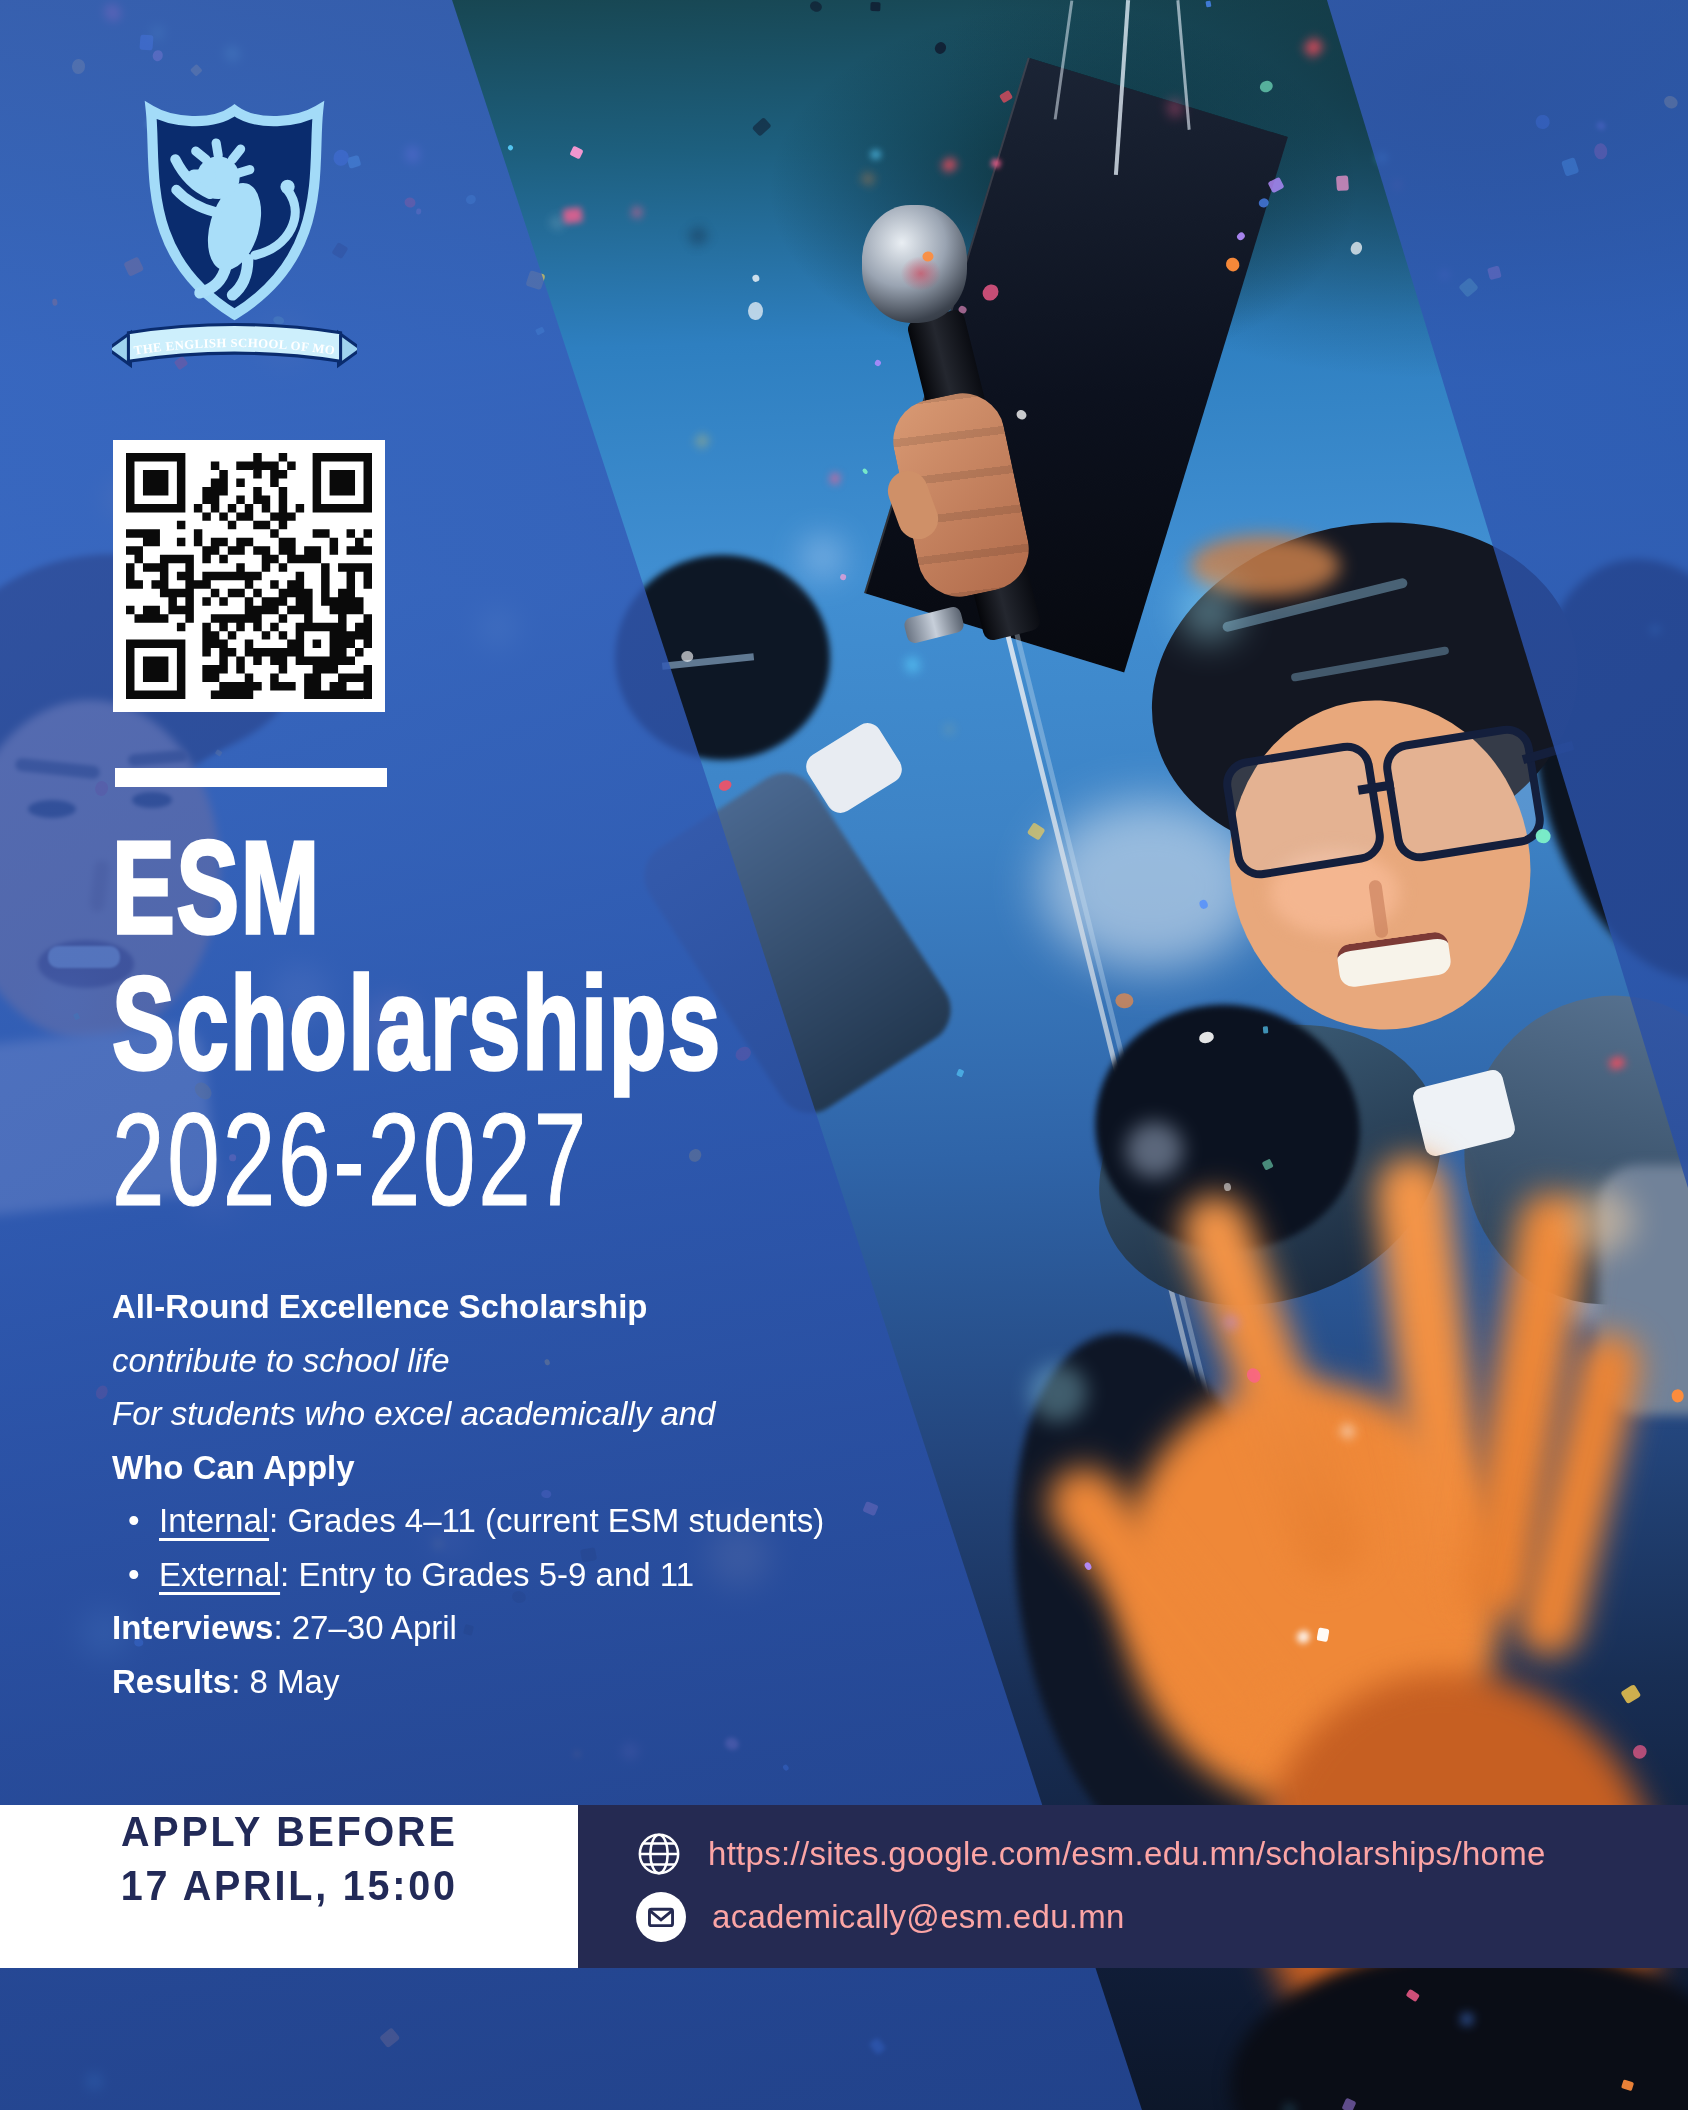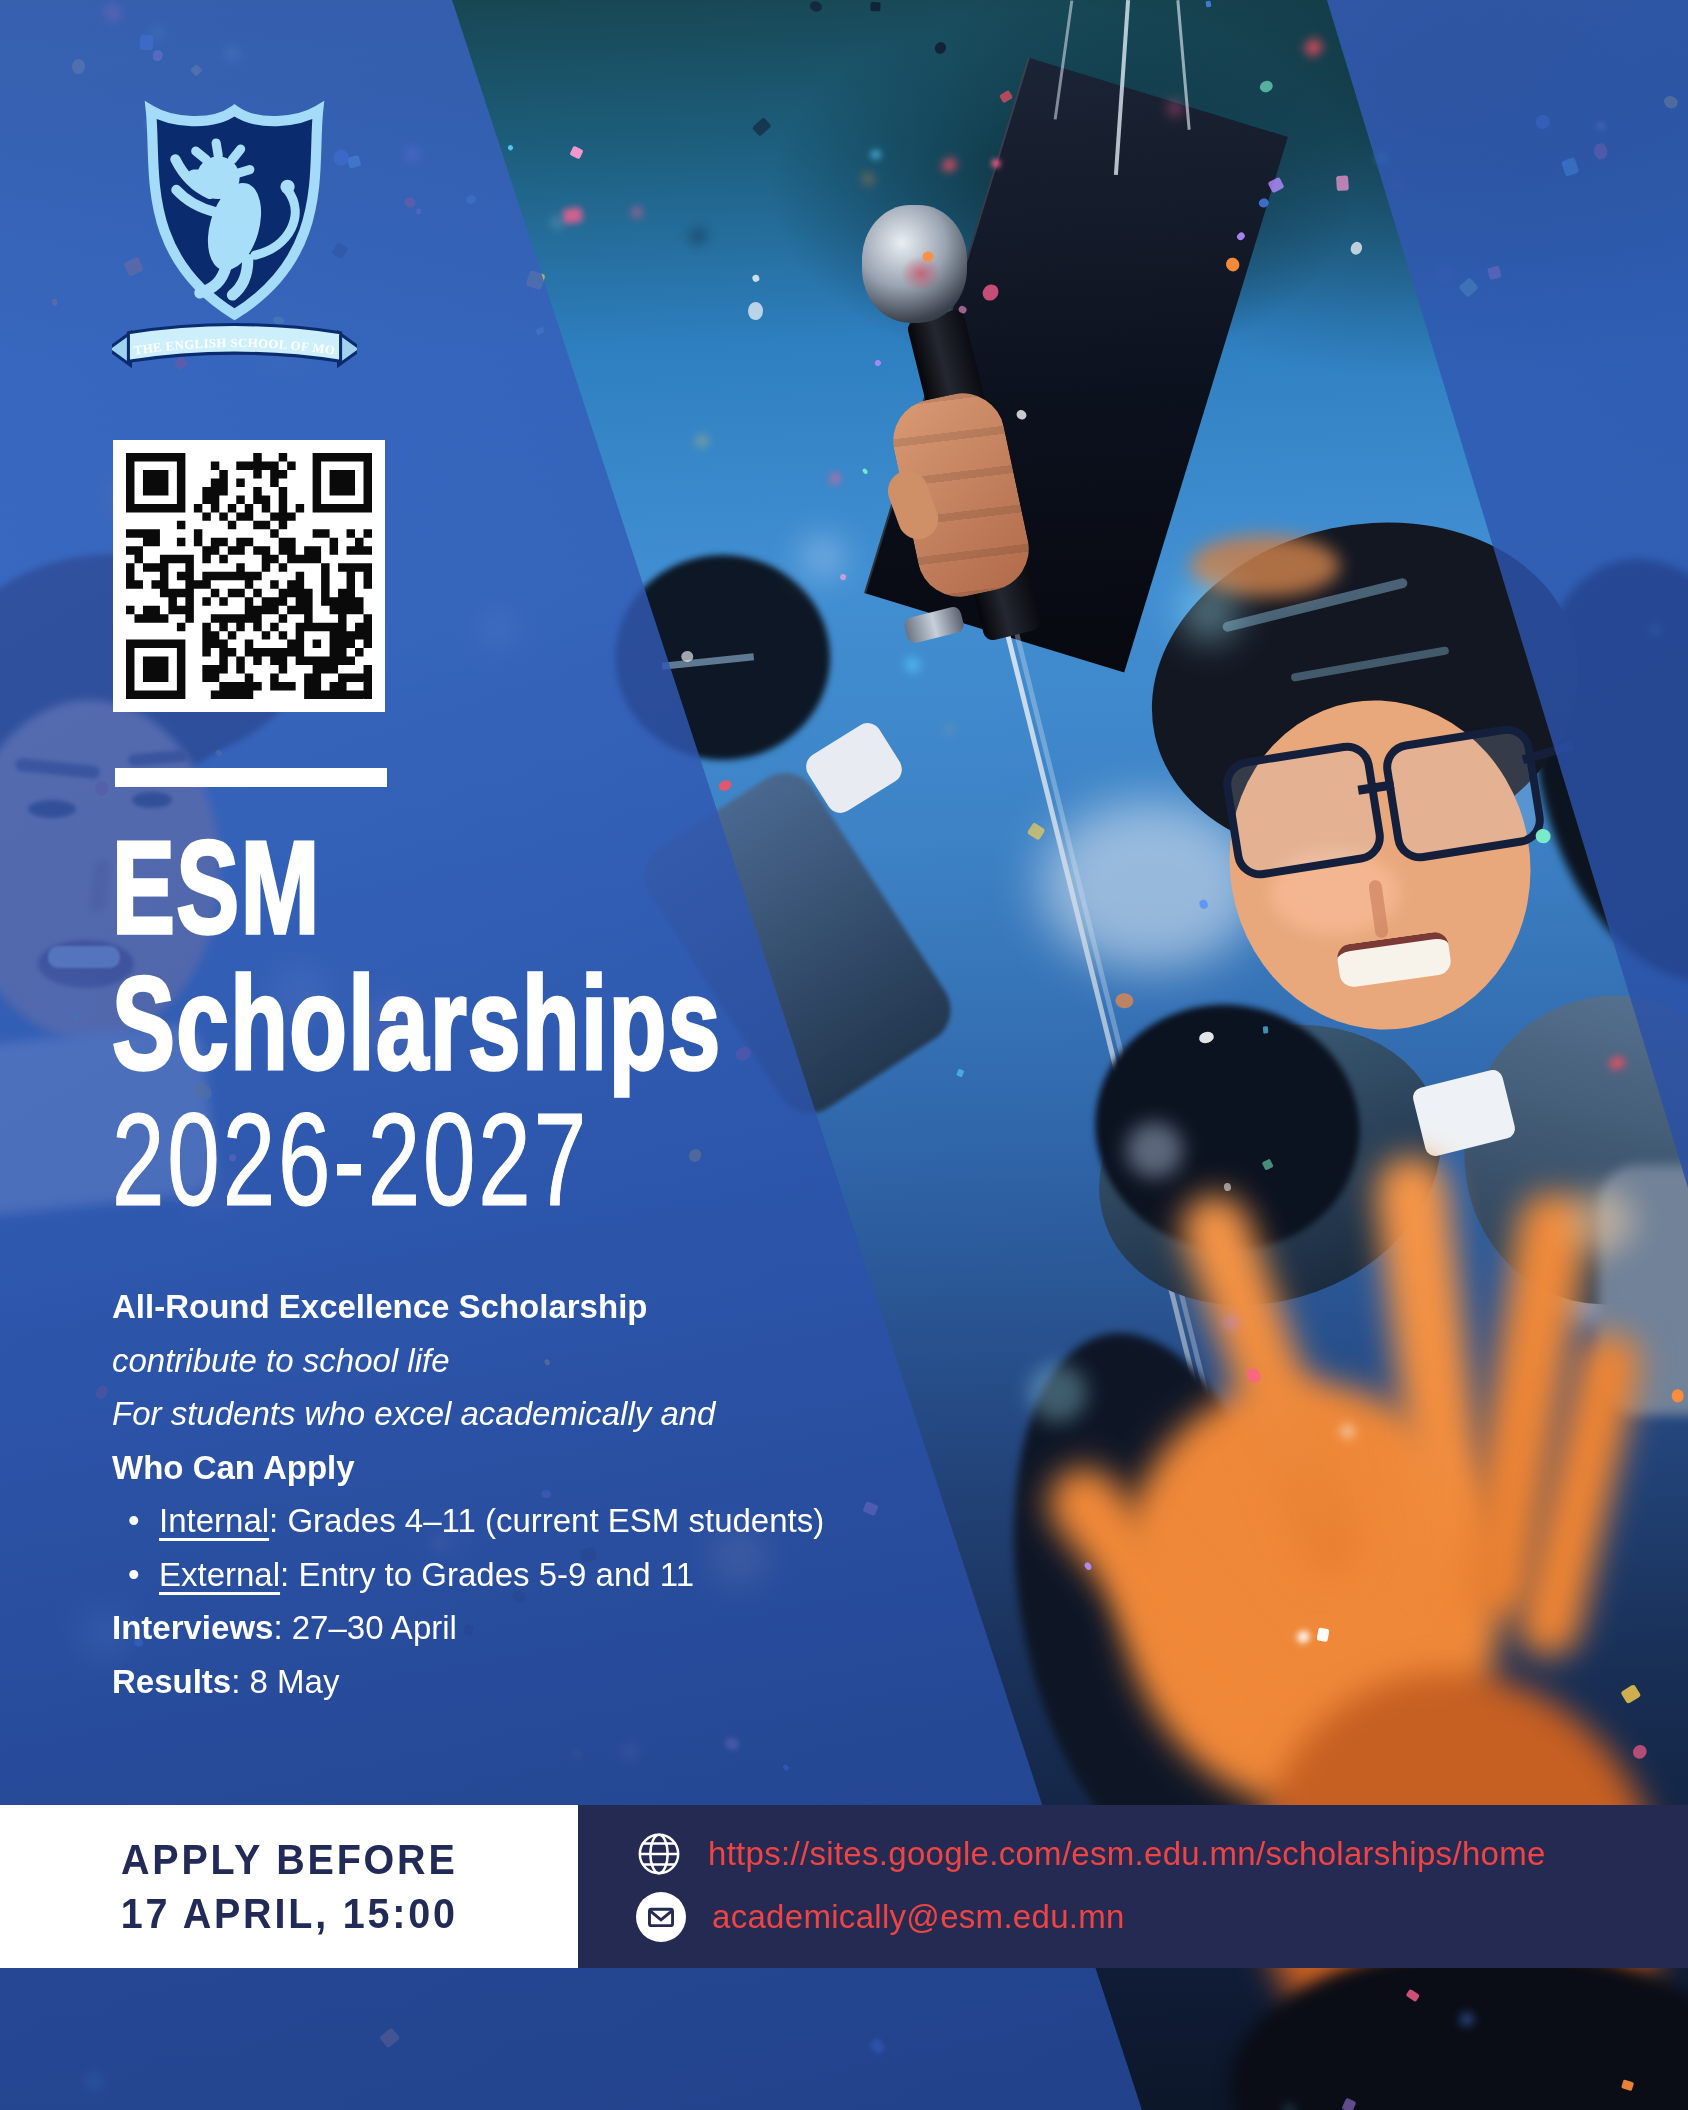--- a/index.html
+++ b/index.html
@@ -98,25 +98,25 @@
   .title{left:112px;top:820px;width:760px;color:#fff;margin:0;font-weight:700;}
   .tl{display:block;font-size:131px;line-height:136px;letter-spacing:2px;transform:scaleX(.72);transform-origin:left top;
       -webkit-text-stroke:3.5px #fff;white-space:nowrap;}
   .tl.thin{font-weight:400;-webkit-text-stroke:1.2px #fff;letter-spacing:4px;}
   .details{left:112px;top:1280px;width:810px;color:#fff;font-size:33px;line-height:53.5px;}
   .details .b{font-weight:700;}
   .details .it{font-style:italic;}
   .bullet{position:relative;padding-left:47px;}
   .bullet::before{content:"\2022";position:absolute;left:16px;top:0;}
   .u{text-decoration:underline;text-underline-offset:6px;text-decoration-thickness:2.5px;}
-  .apply-box{left:0;top:1805px;width:578px;height:163px;background:#fff;display:flex;align-items:center;justify-content:center;}
+  .apply-box{left:0;top:1805px;width:578px;height:163px;background:#fff;display:flex;align-items:flex-start;justify-content:center;}
   .apply-text{color:#222a58;font-size:42px;font-weight:700;letter-spacing:3px;text-align:center;line-height:1.28;transform:scaleX(.94);white-space:nowrap;}
   .footer-bar{left:578px;top:1805px;width:1110px;height:163px;background:#252a52;display:flex;flex-direction:column;
     justify-content:center;gap:15px;padding-left:58px;box-sizing:border-box;}
-  .f-row{display:flex;align-items:center;gap:26px;color:#ef4444;font-size:33px;letter-spacing:.3px;}
+  .f-row{display:flex;align-items:center;gap:26px;color:#fca5a5;font-size:33px;letter-spacing:.3px;}
   .f-ico{flex:0 0 auto;display:flex;}
 </style>
 </head>
 <body>
 
 <div class="poster">
 
   <div class="photo-base" id="photo-base">
     <div class="stage-band"></div>
     <div class="gl-hair"></div>

